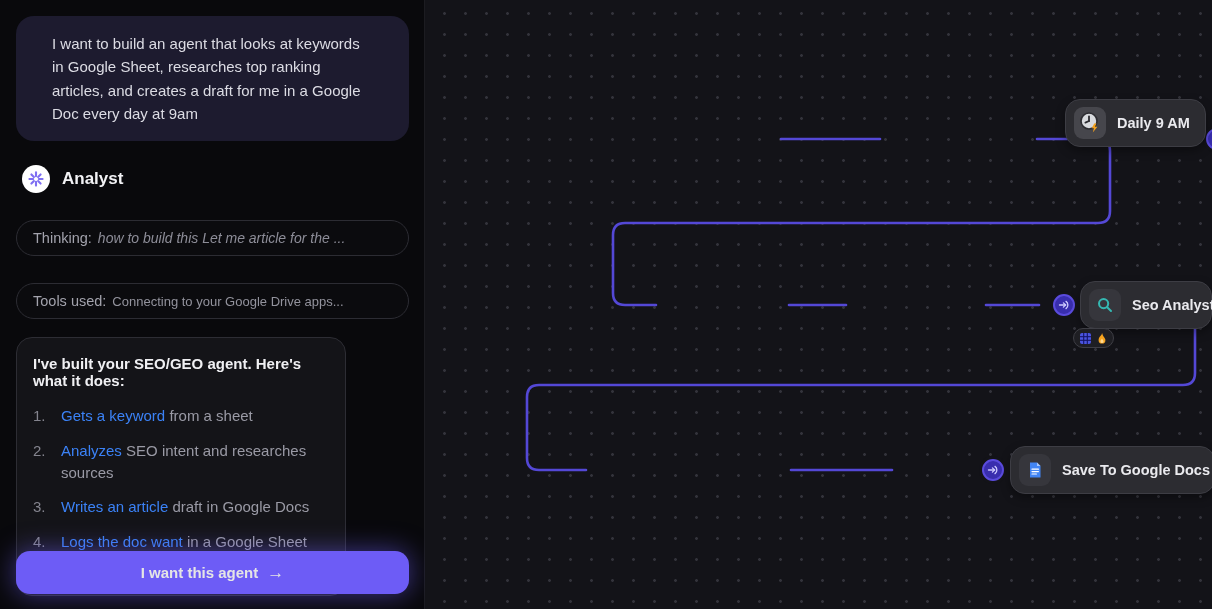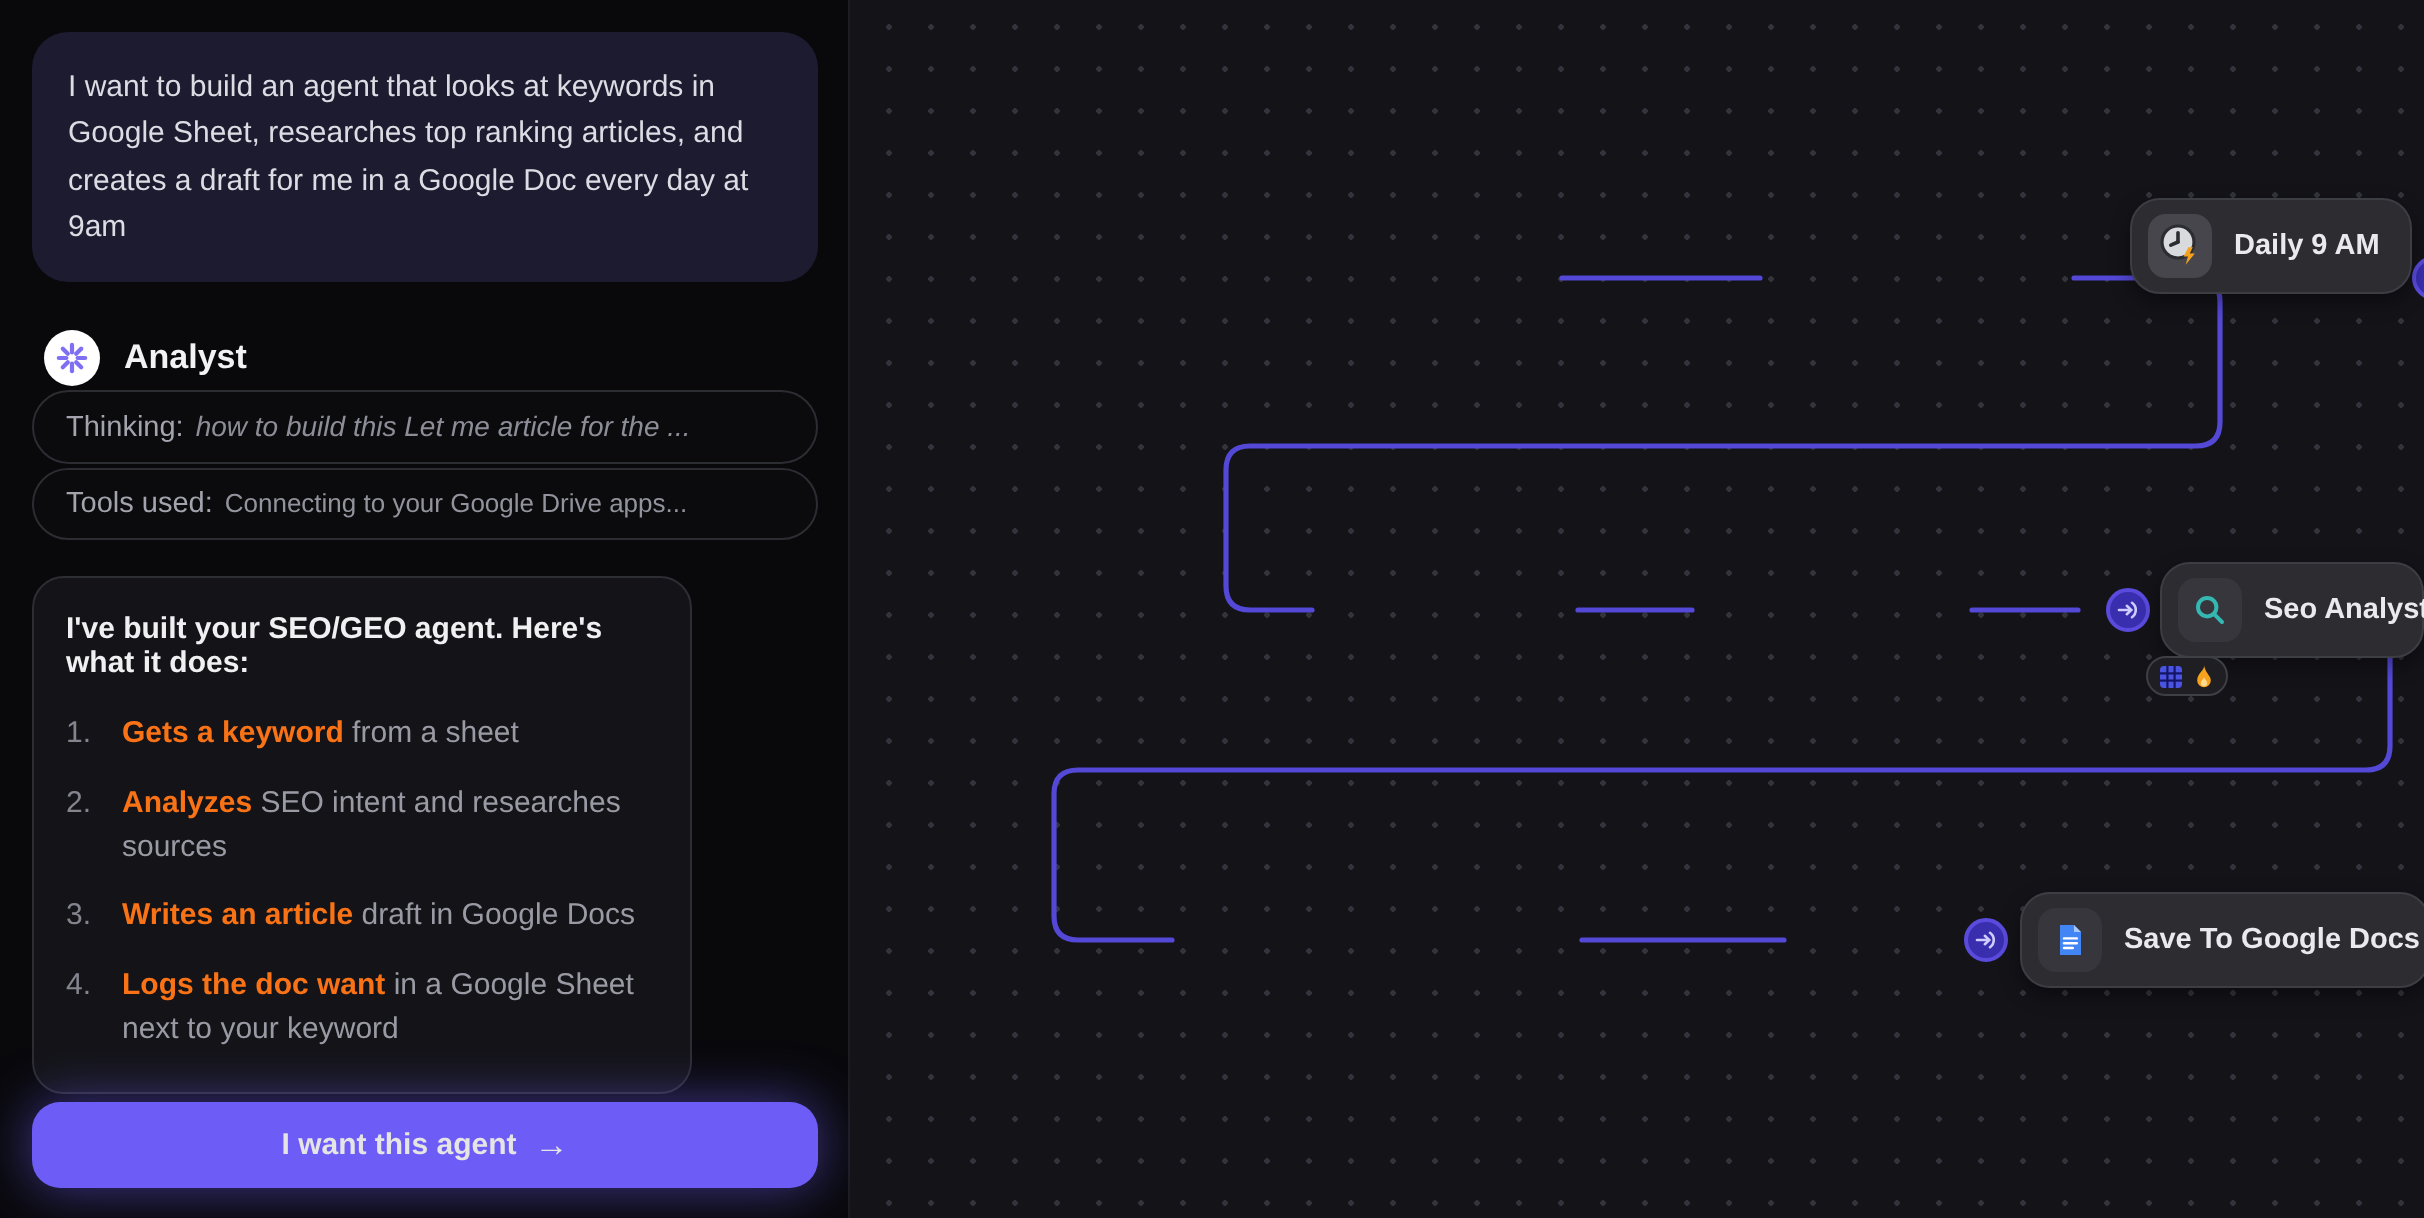--- a/index.html
+++ b/index.html
@@ -3,42 +3,42 @@
 <meta charset="utf-8">
 <style>
   * { margin:0; padding:0; box-sizing:border-box; }
   html,body { width:1212px; height:609px; overflow:hidden; background:#0a0a0d;
     font-family:"Liberation Sans", sans-serif; }
   .app { display:flex; width:1212px; height:609px; }
 
   
   .sidebar { position:relative; width:425px; height:609px; background:#09090c;
     border-right:1px solid #1c1c21; padding:16px; flex:none; }
-  .prompt-bubble { background:#1d1b2f; border-radius:18px; padding:16px 18px;
+  .prompt-bubble { background:#1d1b2f; border-radius:18px; padding:16px 36px;
     color:#dcdce4; font-size:15px; line-height:1.55; width:393px; }
   .brand-row { display:flex; align-items:center; gap:12px; margin:24px 0 0 6px; }
   .brand-logo { width:28px; height:28px; border-radius:50%; background:#ffffff;
     display:flex; align-items:center; justify-content:center; flex:none; }
   .brand-name { color:#f2f2f5; font-size:17px; font-weight:bold; }
 
-  .pill { margin-top:2px; border:1px solid #2c2c33; border-radius:20px;
+  .pill { margin-top:27px; border:1px solid #2c2c33; border-radius:20px;
     padding:9px 16px; display:flex; align-items:baseline; gap:6px; width:393px;
     background:rgba(255,255,255,0.012); white-space:nowrap; overflow:hidden; }
   .pill-label { color:#a3a3ad; font-size:14.5px; }
   .pill-value-italic { color:#8d8d98; font-size:14px; font-style:italic; }
   .pill-value-small { color:#93939d; font-size:13px; }
 
   .result-card { margin-top:18px; border:1px solid #2d2d34; border-radius:16px;
     background:#141418; padding:17px 16px 20px 16px; width:330px; }
   .result-heading { color:#f0f0f3; font-size:15px; font-weight:bold; }
   .steps { margin-top:16px; }
   .step { display:flex; gap:10px; margin-top:13px; font-size:15px; line-height:1.45; }
   .step-num { color:#84848e; width:18px; flex:none; }
   .step-text { color:#9a9aa5; }
-  .step-bold { color:#f97316; font-weight:bold; }
+  .step-bold { color:#3b82f6; font-weight:normal; }
 
   .cta-button { position:absolute; left:16px; bottom:15px; width:393px; height:43px;
     background:#6d5cf6; border:none; border-radius:14px; color:#e5e5e5;
     font-family:"Liberation Sans", sans-serif; font-size:15px; font-weight:bold;
     display:flex; align-items:center; justify-content:center; gap:9px; cursor:pointer;
     box-shadow:0 0 26px rgba(109,92,246,0.55); }
   .cta-arrow { font-size:17px; font-weight:normal; }
 
   
   .canvas { position:relative; flex:1; height:609px; background-color:#131318;

